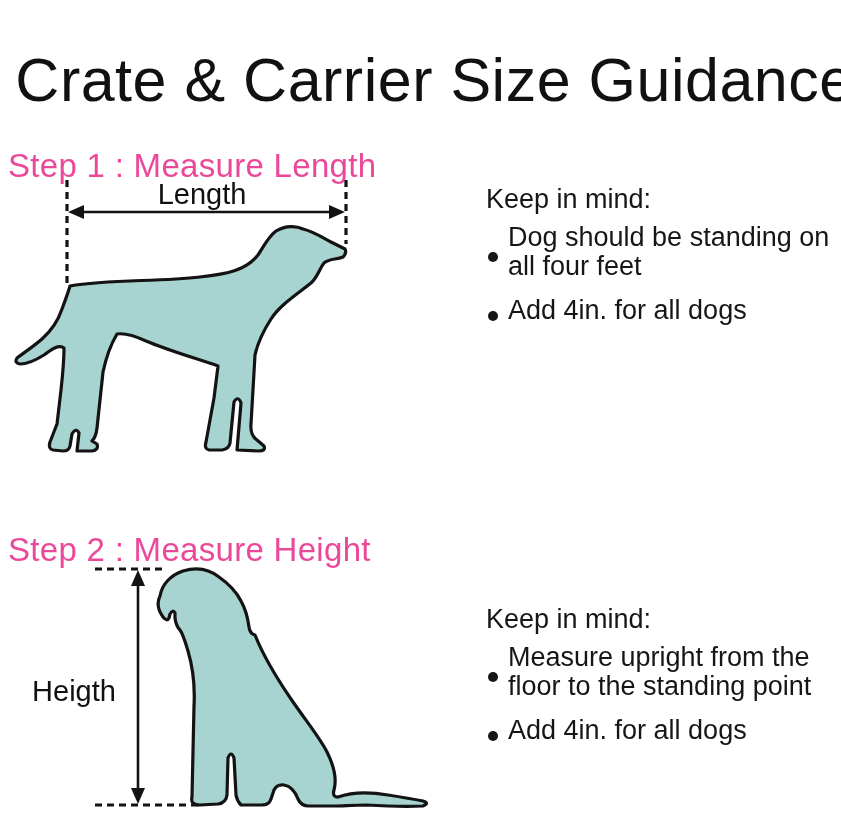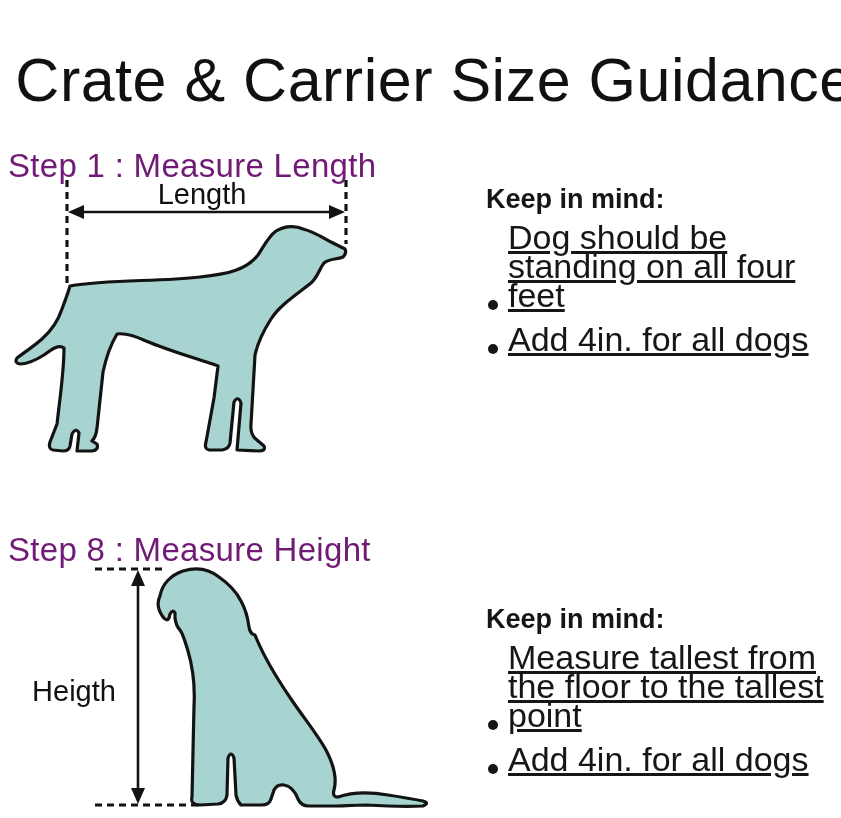--- a/index.html
+++ b/index.html
@@ -19,49 +19,48 @@
     font-size: 61px;
     font-weight: 400;
     letter-spacing: 0.5px;
     color: #111;
   }
   .step-heading {
     position: absolute;
     left: 8px;
     font-size: 33px;
     font-weight: 400;
-    color: #701a75;
+    color: #ec4899;
     letter-spacing: 0.3px;
   }
   .step1-heading { top: 120px; }
   .step2-heading { top: 504px; }
   .diagram { position: absolute; left: 0; }
   .diagram1 { top: 170px; width: 430px; height: 290px; }
   .diagram2 { top: 555px; width: 460px; height: 263px; }
   .side-col {
     position: absolute;
     left: 486px;
     width: 352px;
   }
   .col1 { top: 184px; }
   .col2 { top: 604px; }
   .keep-in-mind {
     font-size: 27px;
     line-height: 30px;
     margin: 0 0 9px 0;
-    font-weight: 700;
+    font-weight: 400;
   }
   .bullet-list { margin: 0; padding: 0; list-style: none; }
   .bullet-item {
     display: flex;
-    align-items: flex-end;
+    align-items: center;
     margin-bottom: 15px;
-    font-size: 34px;
+    font-size: 27px;
     line-height: 29px;
-    text-decoration: underline;
   }
   .bullet-dot {
     flex: 0 0 auto;
     width: 10px; height: 10px;
     border-radius: 50%;
     background: #161616;
     margin: 10px 10px 0 2px;
   }
   .bullet-text { flex: 1 1 auto; }
   svg text {
@@ -147,21 +146,21 @@
         <span class="bullet-dot"></span>
         <span class="bullet-text">Dog should be standing on all four feet</span>
       </li>
       <li class="bullet-item">
         <span class="bullet-dot"></span>
         <span class="bullet-text">Add 4in. for all dogs</span>
       </li>
     </ul>
   </div>
 
-  <h2 class="step-heading step2-heading">Step 8 : Measure Height</h2>
+  <h2 class="step-heading step2-heading">Step 2 : Measure Height</h2>
 
   <svg class="diagram diagram2" viewBox="0 555 460 263" width="460" height="263">
 
     <line x1="95" y1="569" x2="163" y2="569" stroke="#131313" stroke-width="3.2" stroke-dasharray="7 5"></line>
     <line x1="95" y1="805" x2="199" y2="805" stroke="#131313" stroke-width="3.2" stroke-dasharray="7 5"></line>
 
     <line x1="138" y1="583" x2="138" y2="791" stroke="#131313" stroke-width="2.6"></line>
     <polygon points="138,570 131,586 145,586" fill="#131313"></polygon>
     <polygon points="138,804 131,788 145,788" fill="#131313"></polygon>
     <text x="74" y="701" text-anchor="middle">Heigth</text>
@@ -205,21 +204,21 @@
              Q 167 622 163 617
              C 158 610 157 602 160 596
              Z" fill="#a7d4d0"></path>
   </svg>
 
   <div class="side-col col2">
     <p class="keep-in-mind">Keep in mind:</p>
     <ul class="bullet-list">
       <li class="bullet-item">
         <span class="bullet-dot"></span>
-        <span class="bullet-text">Measure tallest from the floor to the tallest point</span>
+        <span class="bullet-text">Measure upright from the floor to the standing point</span>
       </li>
       <li class="bullet-item">
         <span class="bullet-dot"></span>
         <span class="bullet-text">Add 4in. for all dogs</span>
       </li>
     </ul>
   </div>
 
 </div>
 

